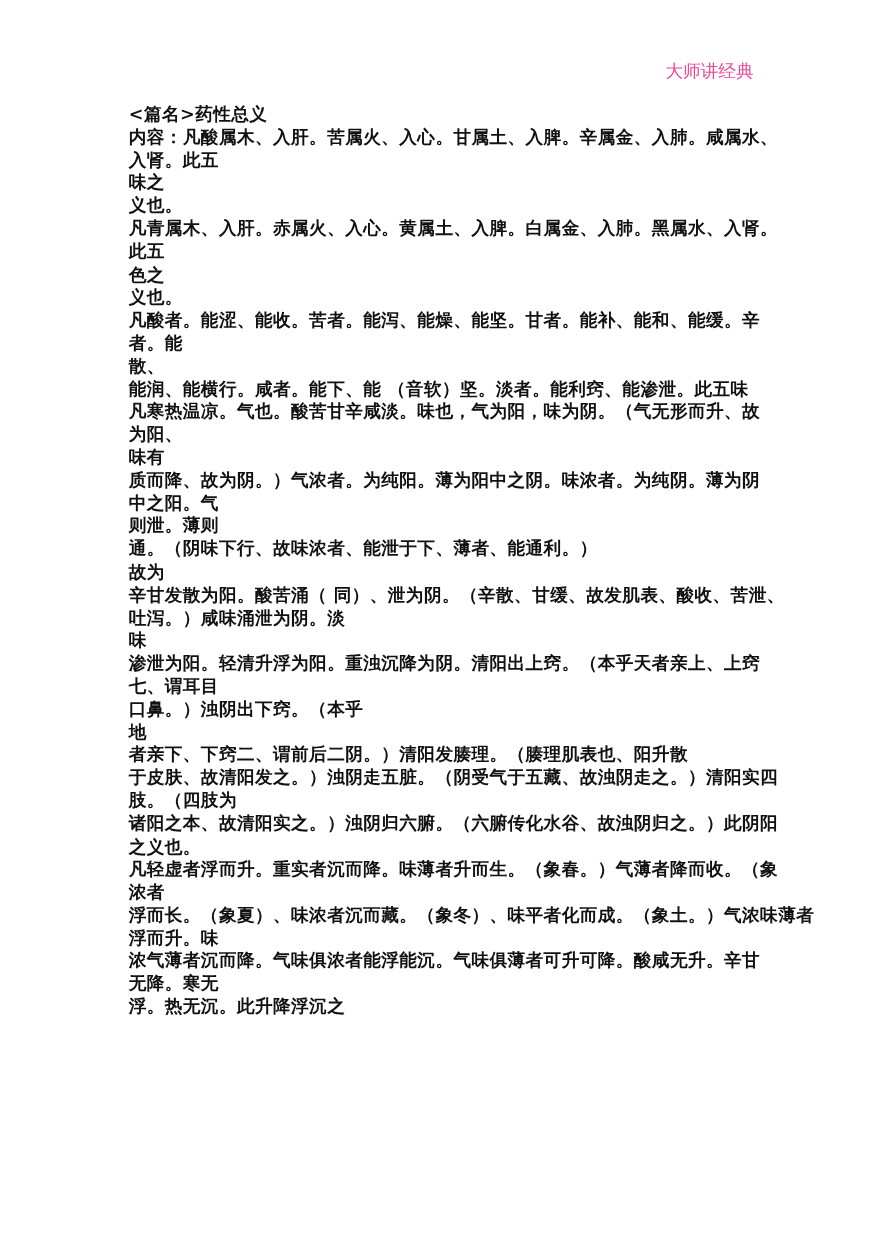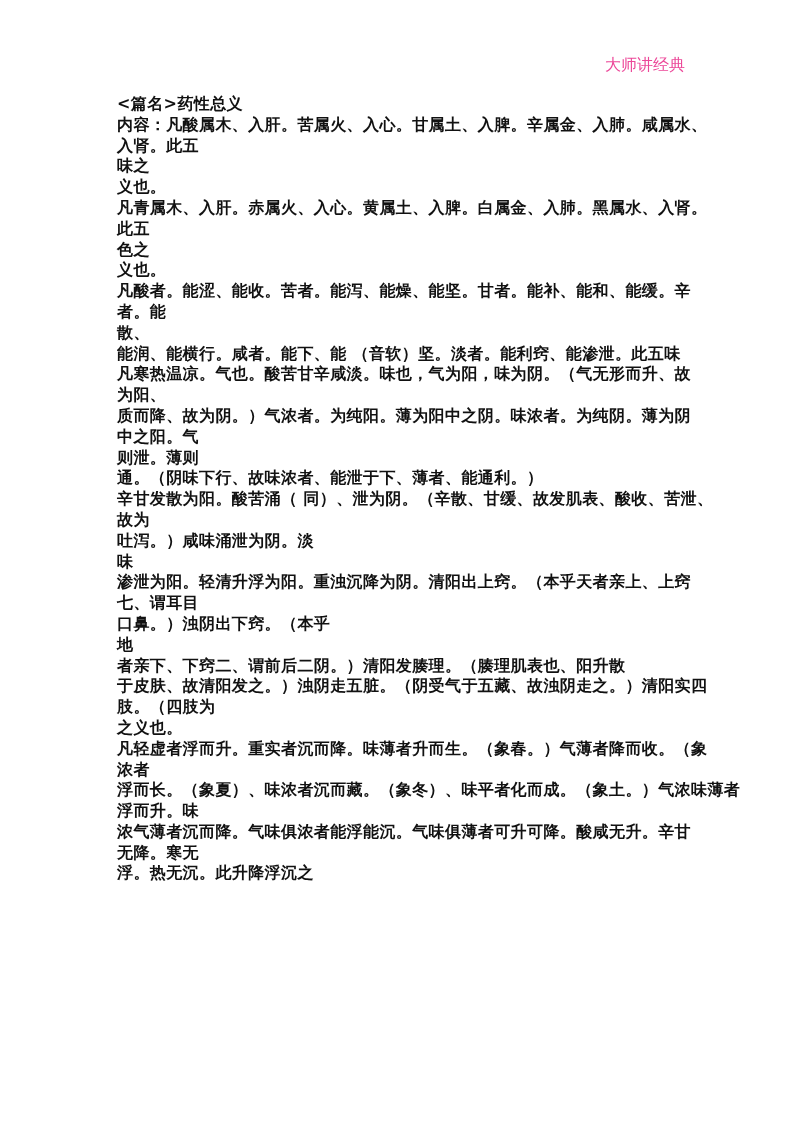--- a/index.html
+++ b/index.html
@@ -34,35 +34,37 @@
   <div class="line">凡青属木、入肝。赤属火、入心。黄属土、入脾。白属金、入肺。黑属水、入肾。</div>
   <div class="line">此五</div>
   <div class="line">色之</div>
   <div class="line">义也。</div>
   <div class="line">凡酸者。能涩、能收。苦者。能泻、能燥、能坚。甘者。能补、能和、能缓。辛</div>
   <div class="line">者。能</div>
   <div class="line">散、</div>
   <div class="line">能润、能横行。咸者。能下、能 （音软）坚。淡者。能利窍、能渗泄。此五味</div>
   <div class="line">凡寒热温凉。气也。酸苦甘辛咸淡。味也，气为阳，味为阴。（气无形而升、故</div>
   <div class="line">为阳、</div>
+  <div class="line">味有</div>
   <div class="line">质而降、故为阴。）气浓者。为纯阳。薄为阳中之阴。味浓者。为纯阴。薄为阴</div>
   <div class="line">中之阳。气</div>
   <div class="line">则泄。薄则</div>
   <div class="line">通。（阴味下行、故味浓者、能泄于下、薄者、能通利。）</div>
+  <div class="line">故为</div>
   <div class="line">辛甘发散为阳。酸苦涌（ 同）、泄为阴。（辛散、甘缓、故发肌表、酸收、苦泄、</div>
-  <div class="line">故为</div>
   <div class="line">吐泻。）咸味涌泄为阴。淡</div>
   <div class="line">味</div>
   <div class="line">渗泄为阳。轻清升浮为阳。重浊沉降为阴。清阳出上窍。（本乎天者亲上、上窍</div>
   <div class="line">七、谓耳目</div>
   <div class="line">口鼻。）浊阴出下窍。（本乎</div>
   <div class="line">地</div>
   <div class="line">者亲下、下窍二、谓前后二阴。）清阳发腠理。（腠理肌表也、阳升散</div>
   <div class="line">于皮肤、故清阳发之。）浊阴走五脏。（阴受气于五藏、故浊阴走之。）清阳实四</div>
   <div class="line">肢。（四肢为</div>
+  <div class="line">诸阳之本、故清阳实之。）浊阴归六腑。（六腑传化水谷、故浊阴归之。）此阴阳</div>
   <div class="line">之义也。</div>
   <div class="line">凡轻虚者浮而升。重实者沉而降。味薄者升而生。（象春。）气薄者降而收。（象</div>
   <div class="line">浓者</div>
   <div class="line">浮而长。（象夏）、味浓者沉而藏。（象冬）、味平者化而成。（象土。）气浓味薄者</div>
   <div class="line">浮而升。味</div>
   <div class="line">浓气薄者沉而降。气味俱浓者能浮能沉。气味俱薄者可升可降。酸咸无升。辛甘</div>
   <div class="line">无降。寒无</div>
   <div class="line">浮。热无沉。此升降浮沉之</div>
 </div>
 

